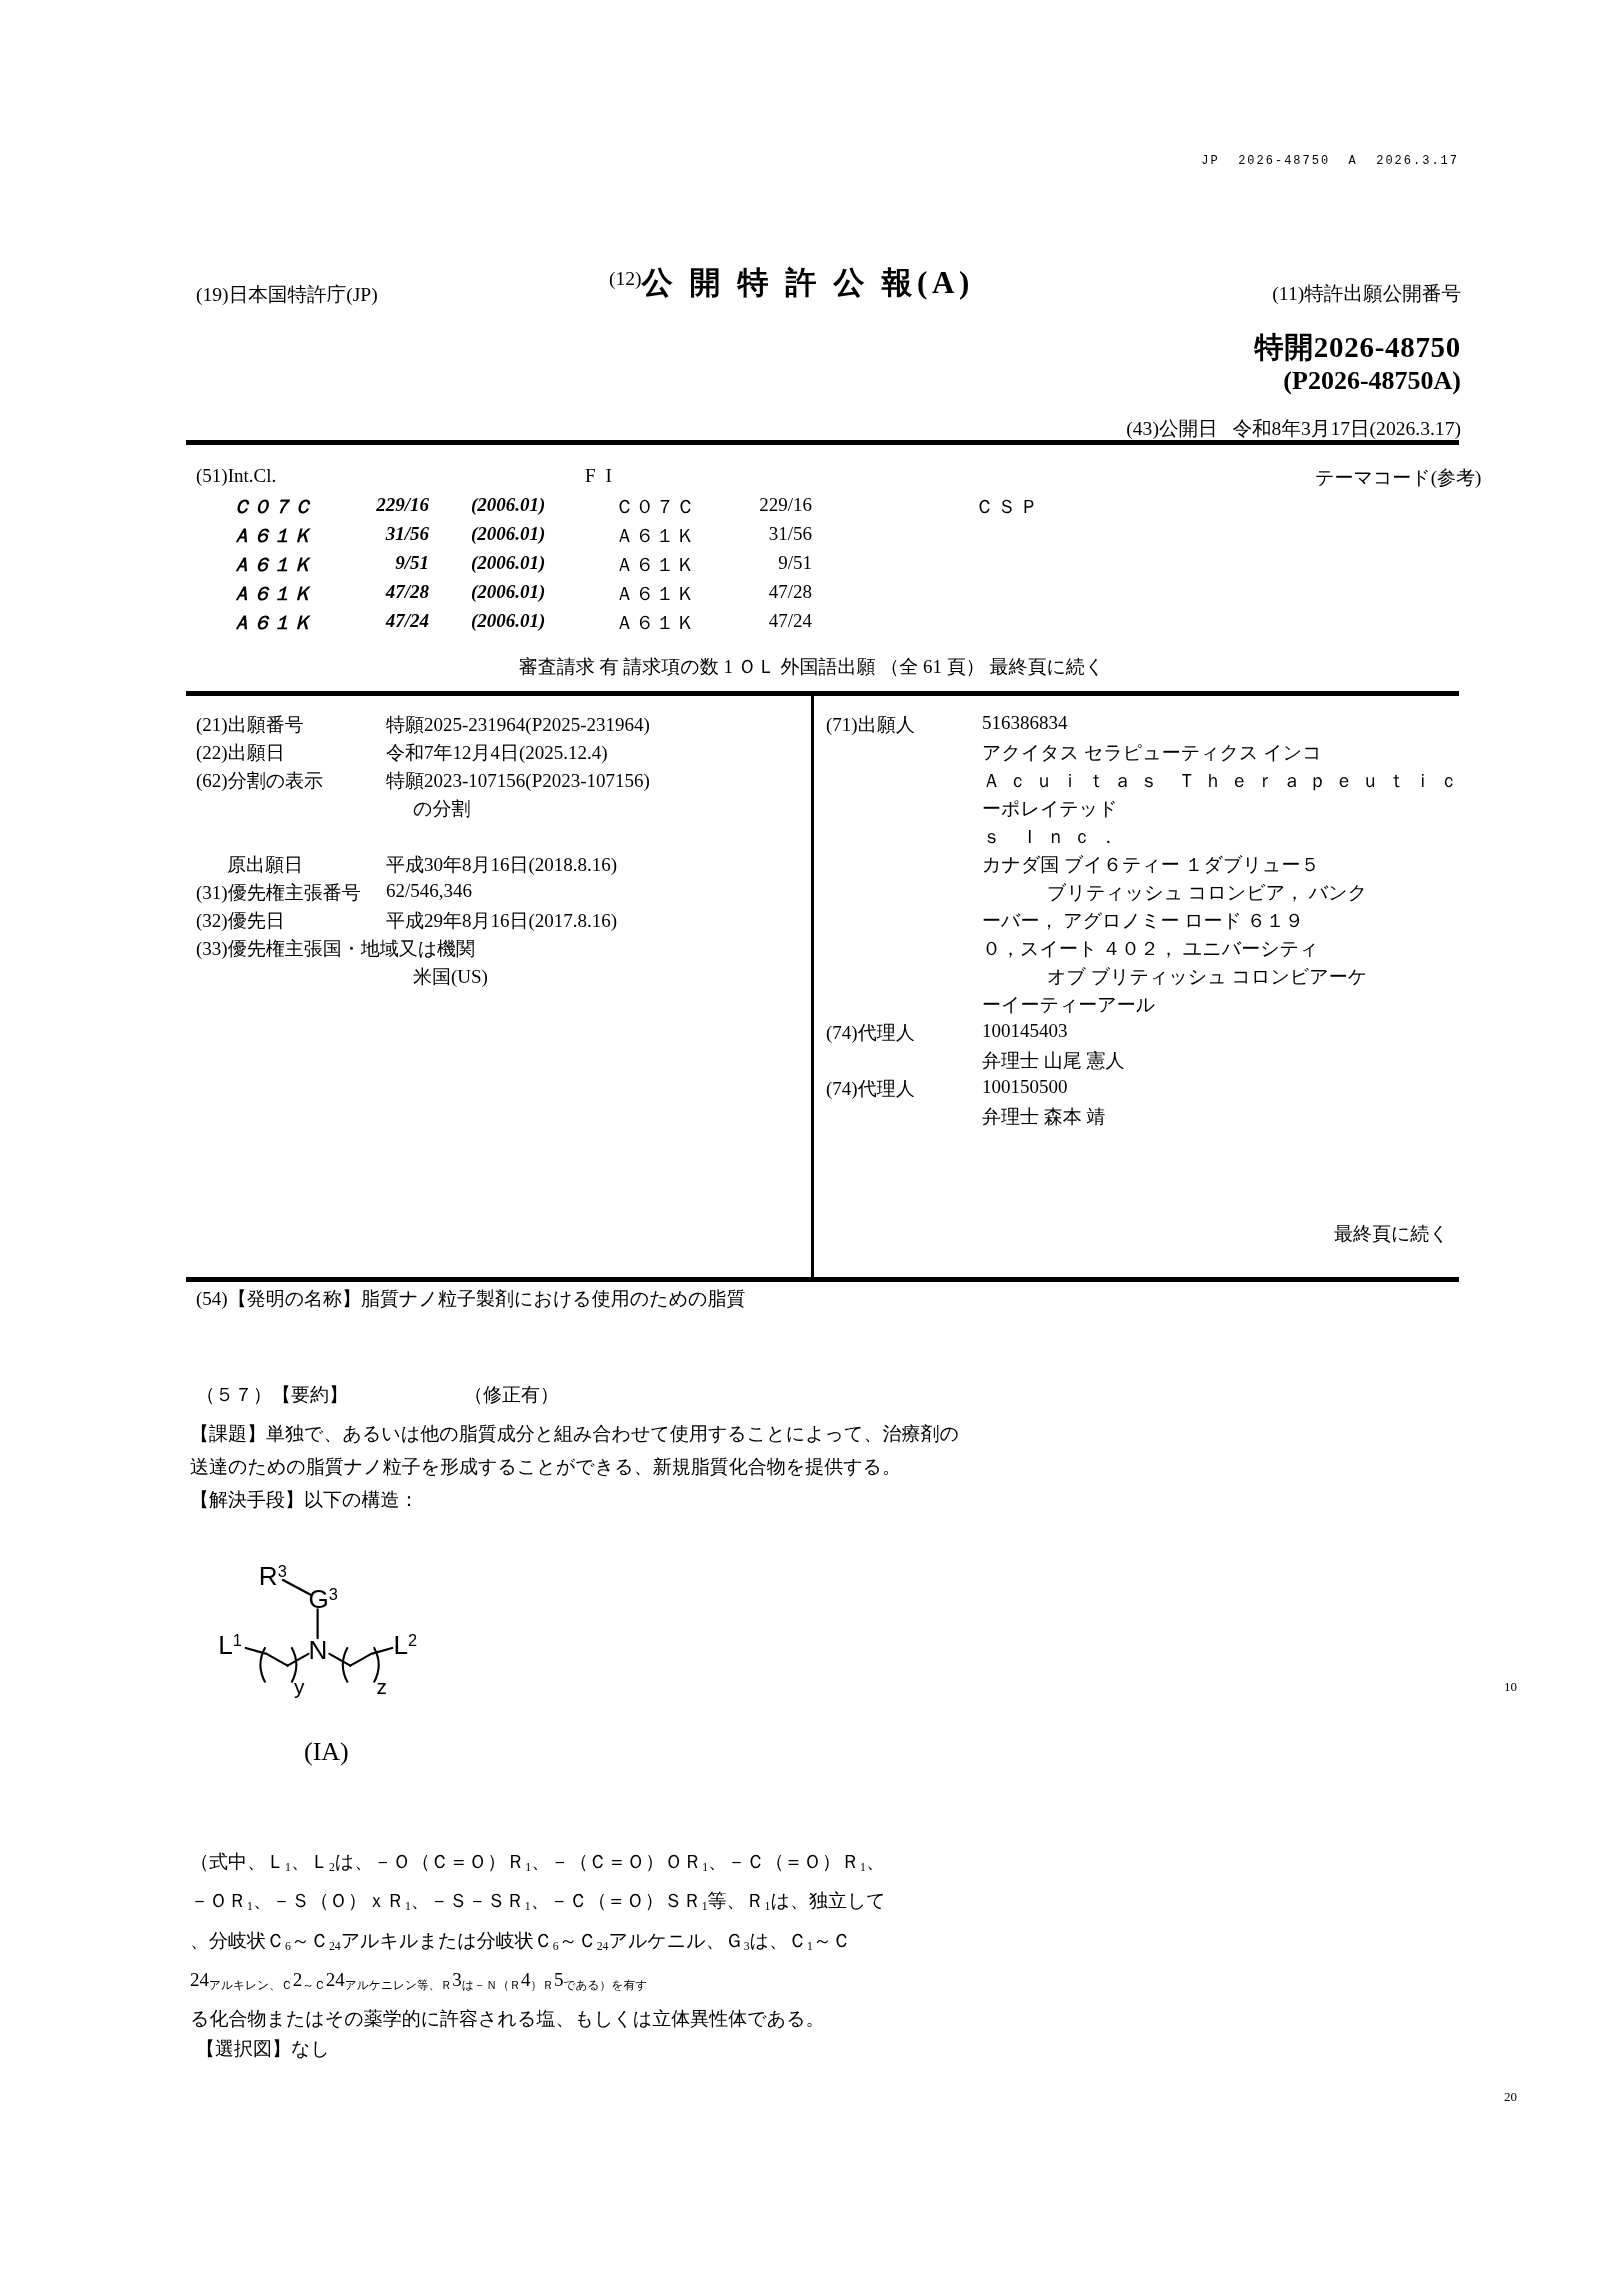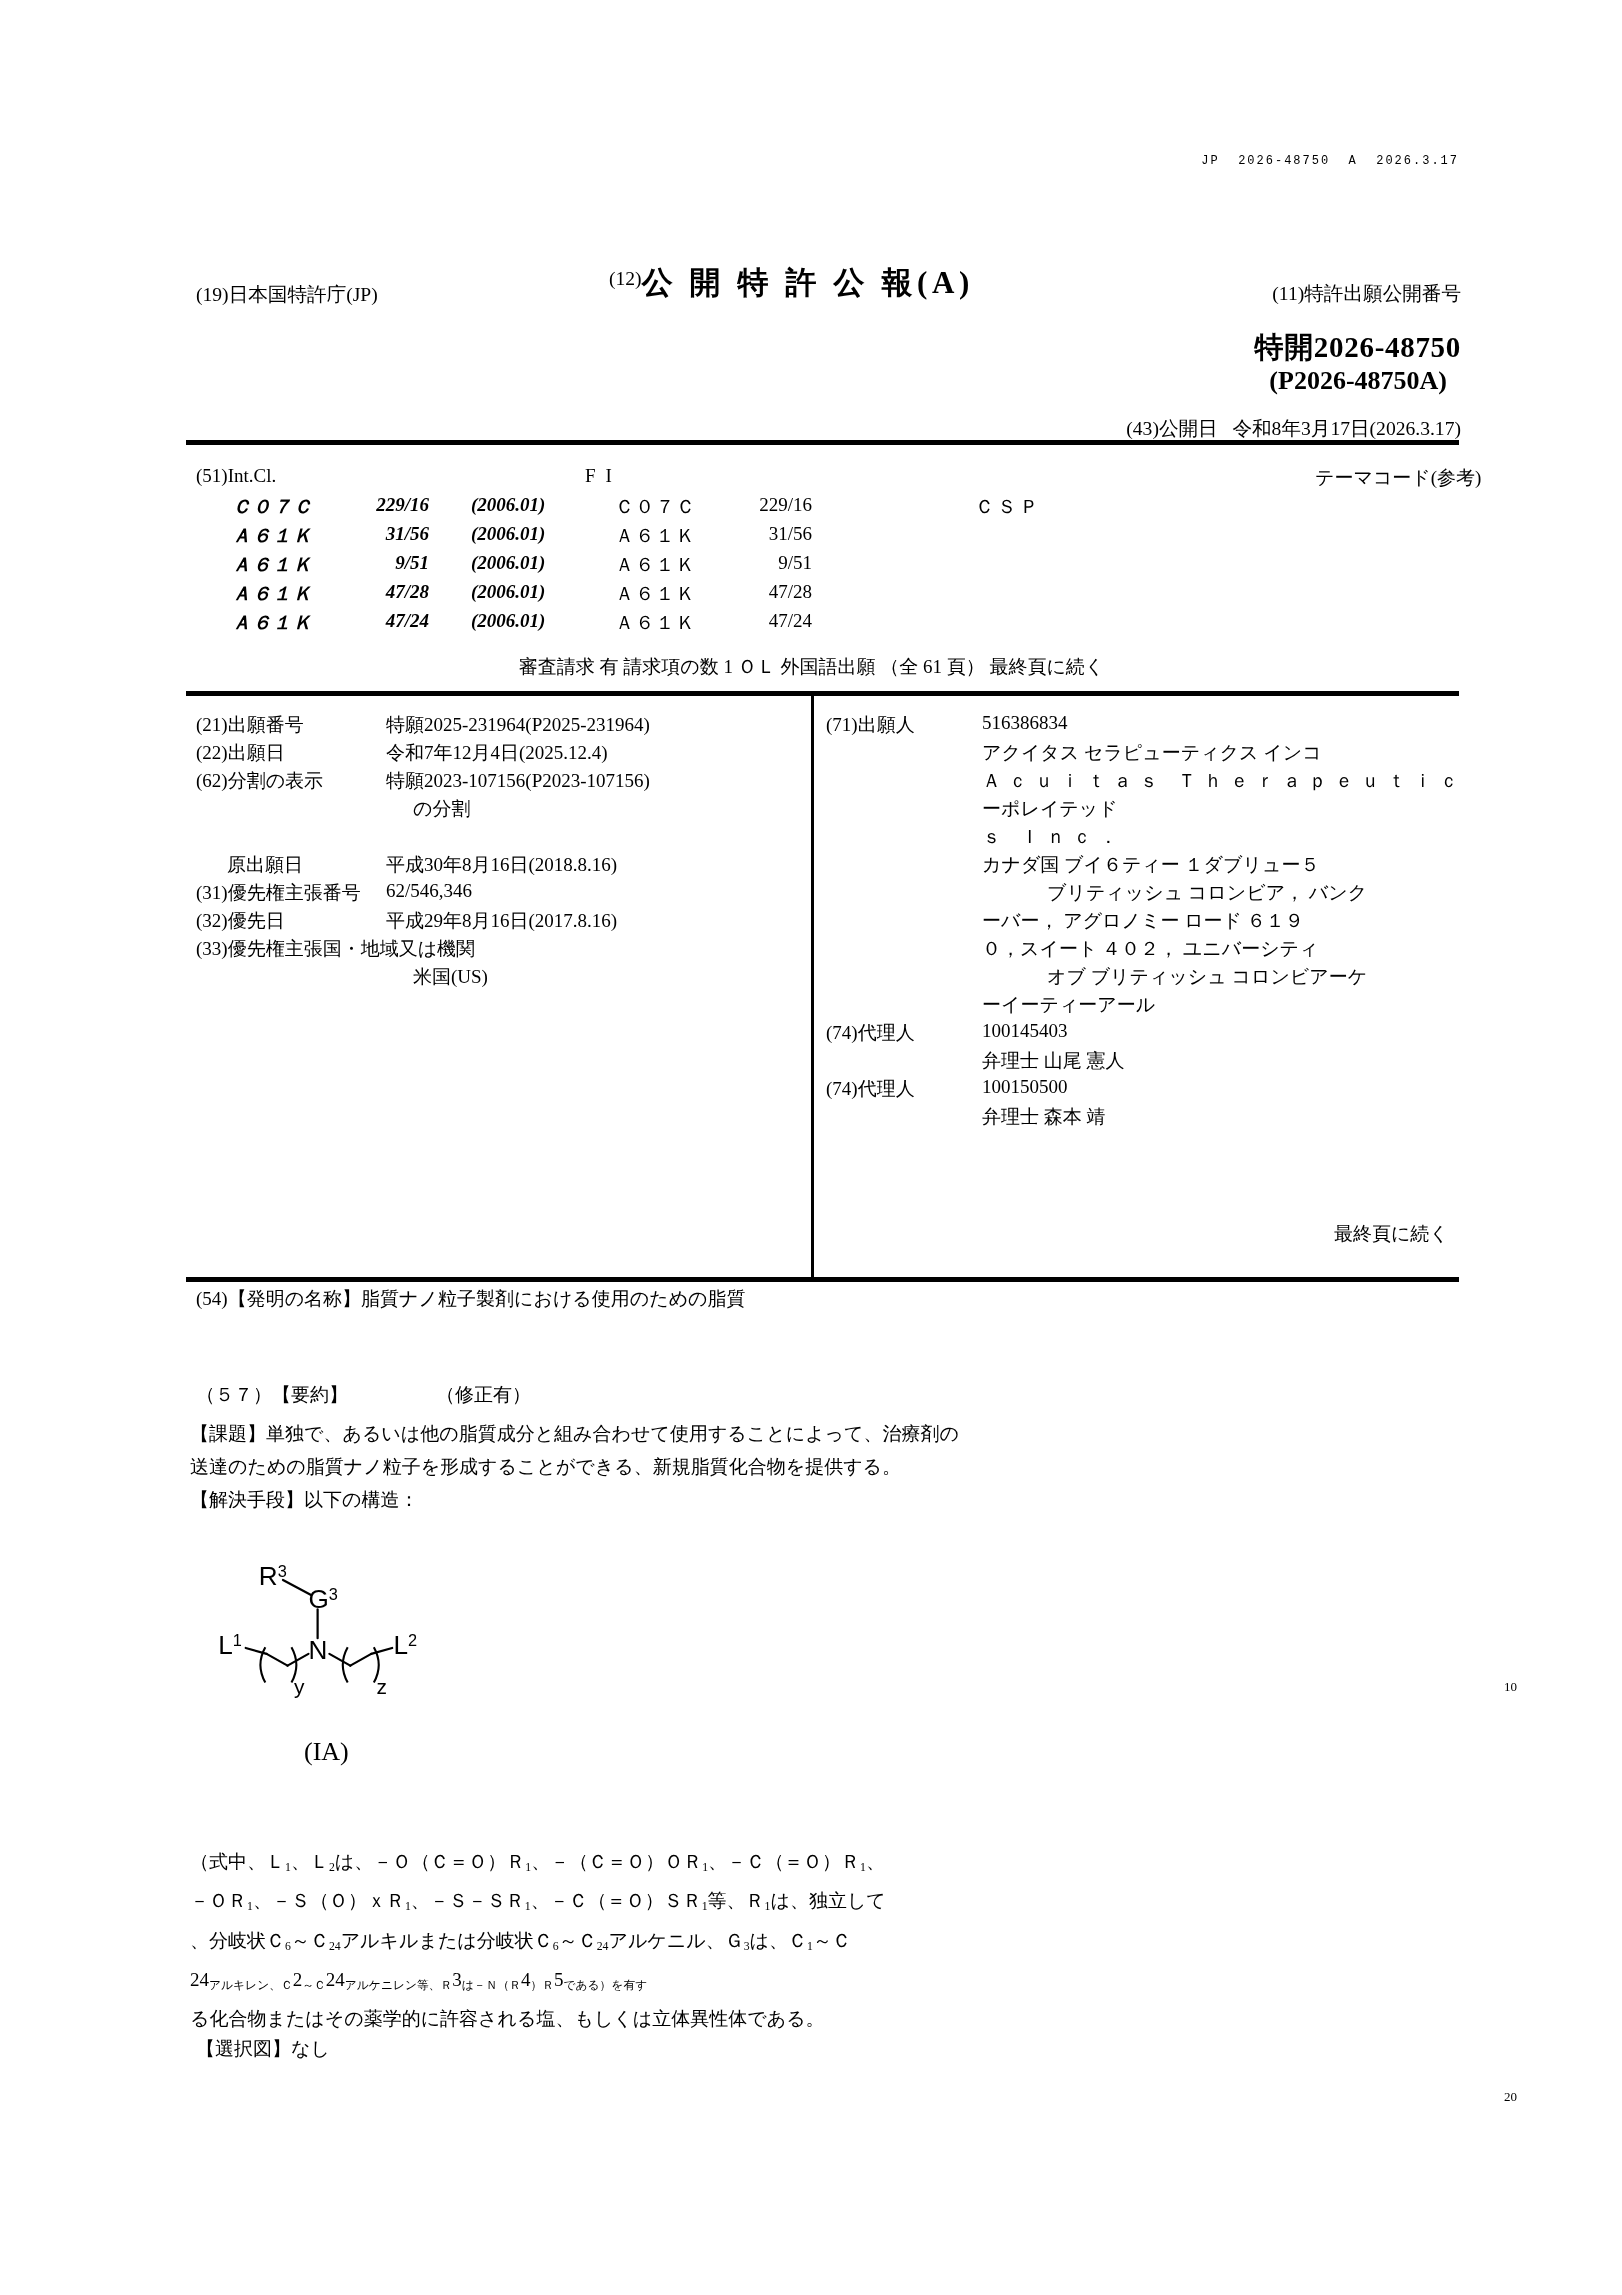--- a/index.html
+++ b/index.html
@@ -63,21 +63,21 @@
     position: absolute;
     right: 162px;
     top: 328px;
     font-size: 29px;
     font-weight: bold;
     letter-spacing: 0.7px;
     white-space: nowrap;
   }
   .pubno2 {
     position: absolute;
-    right: 176px;
+    right: 162px;
     top: 366px;
     font-size: 26px;
     font-weight: bold;
     white-space: nowrap;
   }
   .pubdate {
     position: absolute;
     right: 162px;
     top: 415px;
     font-size: 19.6px;
@@ -203,21 +203,21 @@
   }
 
   
   .abs-head {
     position: absolute;
     left: 196px;
     top: 1382px;
     font-size: 19px;
     white-space: nowrap;
   }
-  .abs-head .amend { margin-left: 88px; }
+  .abs-head .amend { margin-left: 116px; }
   .abs-body {
     position: absolute;
     left: 190px;
     top: 1417px;
     width: 1243px;
     font-size: 19px;
     line-height: 33px;
   }
   .abs-body div { white-space: nowrap; }
 

